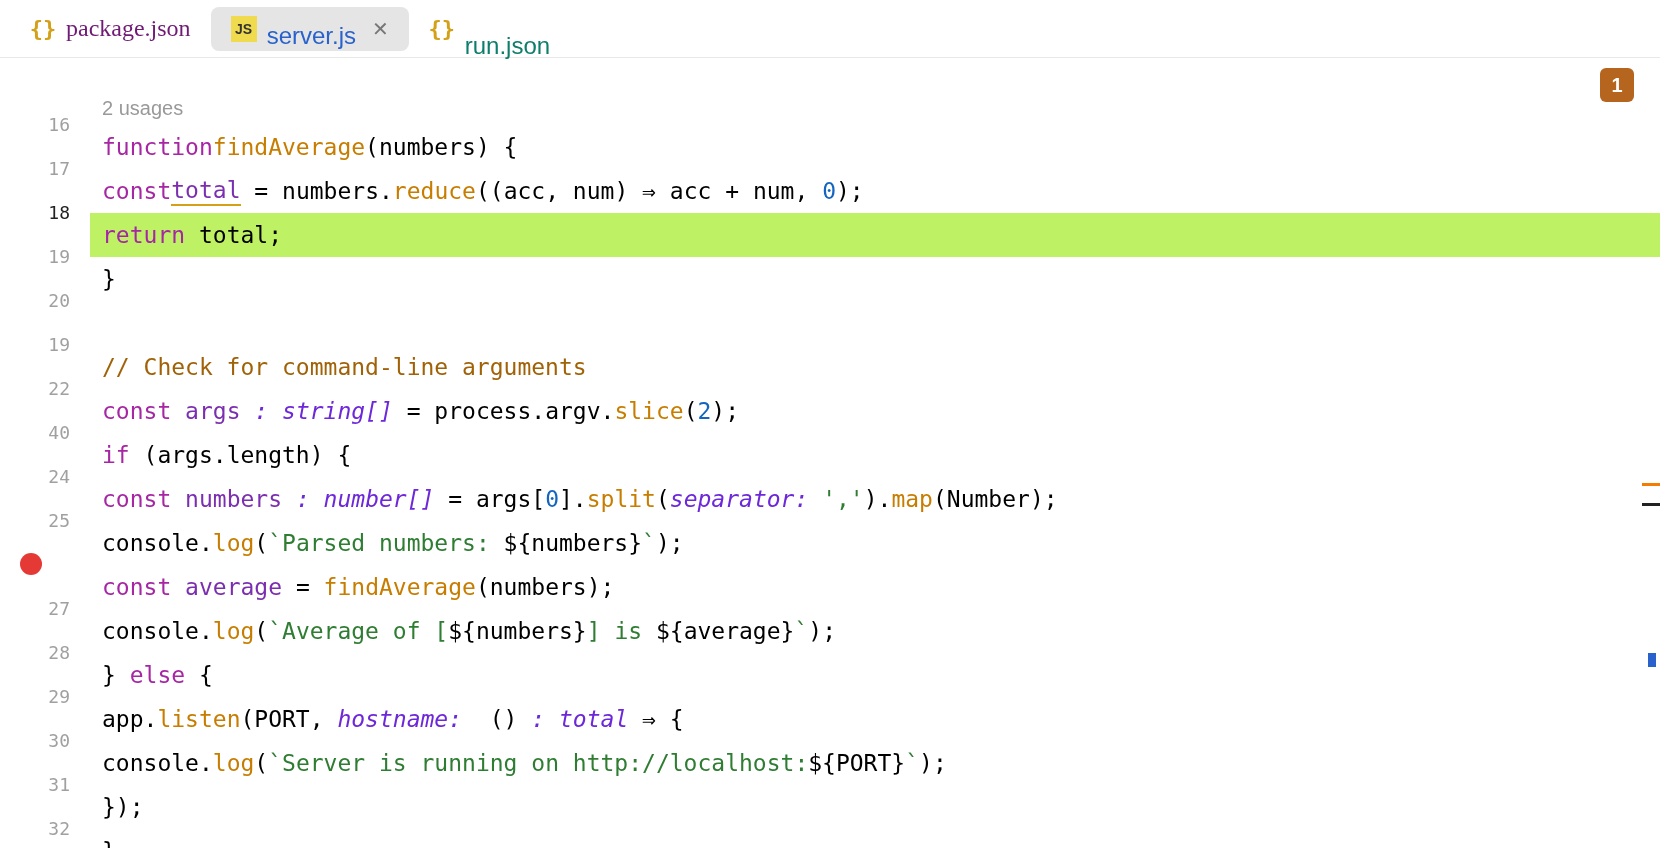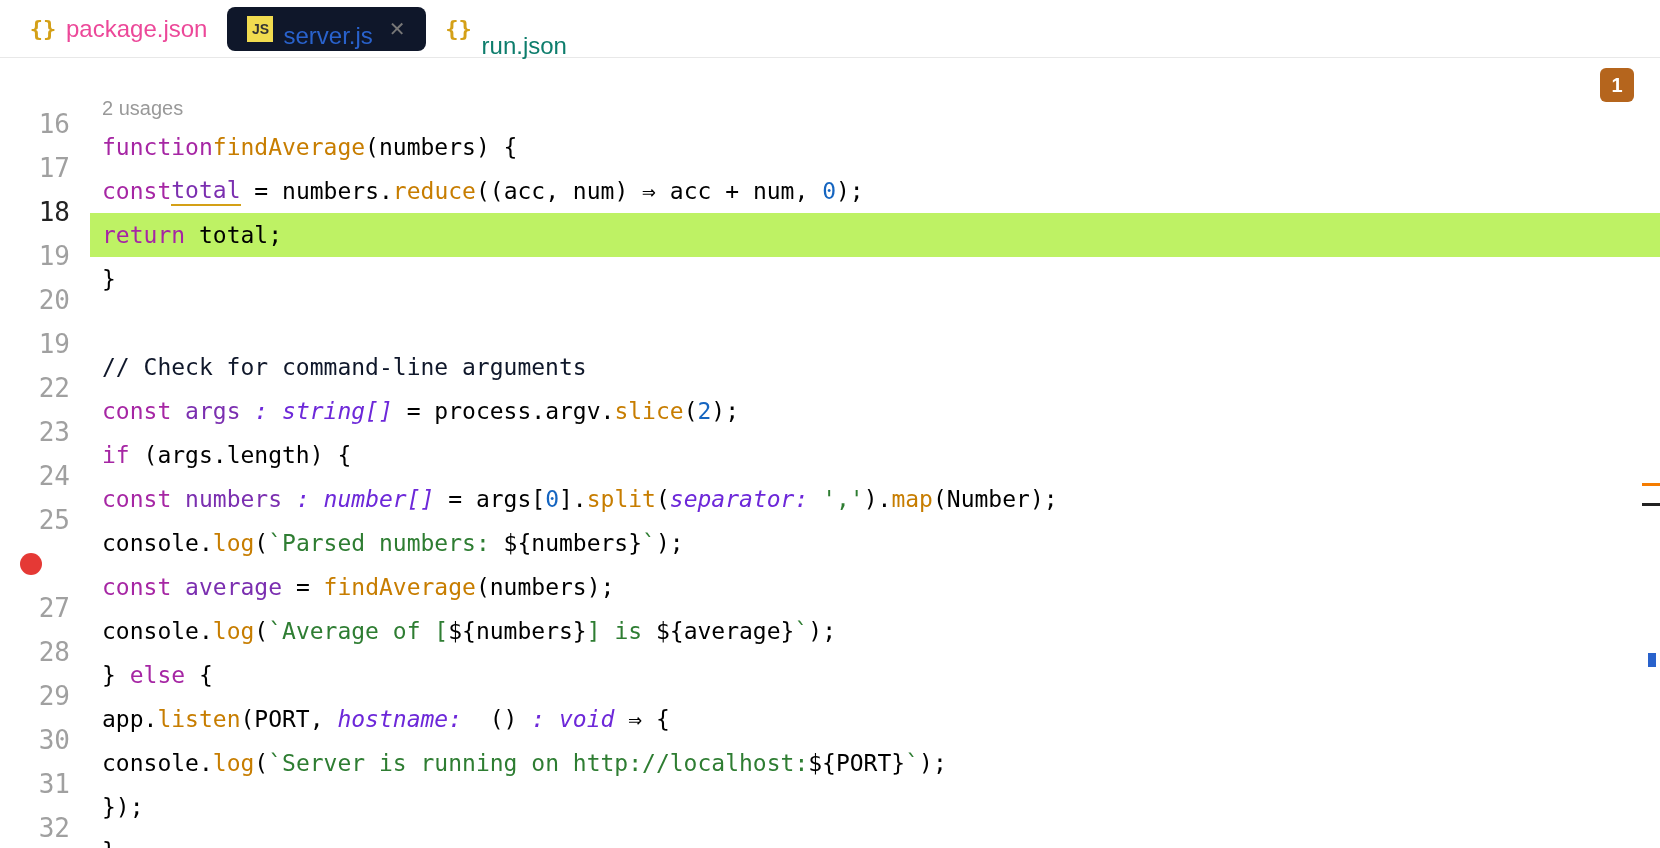--- a/index.html
+++ b/index.html
@@ -19,27 +19,27 @@
     }
     .tab {
       display: flex;
       align-items: center;
       padding: 0 20px;
       height: 44px;
       font-size: 24px;
       gap: 10px;
     }
     .tab.active {
-      background: #0f172a;
+      background: #e5e5e5;
       border-radius: 8px;
     }
     .tab-label { font-weight: 500; }
     .tab-label.blue { color: #2962cc; margin-top: 14px; }
     .tab-label.teal { color: #0d7d6c; margin-top: 34px; }
-    .tab-label.black { color: #ec4899; }
+    .tab-label.black { color: #701a75; font-family: Liberation Serif, serif; }
     .tab-close { color: #777; font-size: 20px; margin-left: 6px; cursor: pointer; }
     .json-icon {
       width: 26px; height: 26px; display: inline-flex; align-items: center; justify-content: center;
       font-family: monospace; font-weight: bold;
     }
     .json-icon::before { content: "{"; color: #d4a017; font-size: 22px; }
     .json-icon::after { content: "}"; color: #d4a017; font-size: 22px; }
     .js-icon {
       width: 26px; height: 26px; background: #f0db4f; display: inline-flex;
       align-items: center; justify-content: center; font-size: 14px; font-weight: bold;
@@ -50,21 +50,21 @@
       display: flex;
       height: calc(100% - 58px);
     }
     .gutter {
       width: 90px;
       padding-top: 10px;
       text-align: right;
       padding-right: 20px;
       color: #a0a0a0;
       font-family: "SF Mono", Monaco, Consolas, monospace;
-      font-size: 26px;
+      font-size: 18px;
     }
     .gutter .ln {
       height: 44px;
       display: flex;
       align-items: center;
       justify-content: flex-end;
     }
     .gutter .ln.current { color: #222; font-weight: 500; }
     .gutter .ln.breakpoint {
       position: relative;
@@ -101,21 +101,21 @@
       padding-left: 12px;
       font-family: -apple-system, BlinkMacSystemFont, sans-serif;
       margin-top: 23px;
     }
     .kw { color: #a626a4; }
     .fn { color: #c77d00; }
     .const { color: #7b2fb0; }
     .num { color: #1565c0; }
     .str { color: #2e7d32; }
     .hint { color: #6d28d9; font-style: italic; }
-    .comment { color: #0f172a; }
+    .comment { color: #a16207; }
     .underline { border-bottom: 2px solid #d4a017; padding-bottom: 1px; }
     .badge {
       position: absolute;
       right: 26px;
       top: 68px;
       width: 34px; height: 34px;
       background: #b5651d;
       color: white;
       border-radius: 6px;
       display: flex;
@@ -165,21 +165,21 @@
 <div class="editor">
   <div class="gutter">
     <div class="ln" style="height:34px"></div>
     <div class="ln">16</div>
     <div class="ln">17</div>
     <div class="ln current">18</div>
     <div class="ln">19</div>
     <div class="ln">20</div>
     <div class="ln">19</div>
     <div class="ln">22</div>
-    <div class="ln">23</div>
+    <div class="ln">40</div>
     <div class="ln">24</div>
     <div class="ln">25</div>
     <div class="ln breakpoint"></div>
     <div class="ln">27</div>
     <div class="ln">28</div>
     <div class="ln">29</div>
     <div class="ln">30</div>
     <div class="ln">31</div>
     <div class="ln">32</div>
   </div>
@@ -206,21 +206,21 @@
     <div class="line">  <span class="kw">const</span><span> </span><span class="const">numbers</span><span class="hint"> : number[]</span><span> = args[</span><span class="num">0</span><span>].</span><span class="fn">split</span><span>(</span><span class="hint">separator: </span><span class="str">','</span><span>).</span><span class="fn">map</span><span>(Number);</span></div>
 
     <div class="line">  <span>console.</span><span class="fn">log</span><span>(</span><span class="str">`Parsed numbers: </span><span>${numbers}</span><span class="str">`</span><span>);</span></div>
 
     <div class="line">  <span class="kw">const</span><span> </span><span class="const">average</span><span> = </span><span class="fn">findAverage</span><span>(numbers);</span></div>
 
     <div class="line">  <span>console.</span><span class="fn">log</span><span>(</span><span class="str">`Average of [</span><span>${numbers}</span><span class="str">] is </span><span>${average}</span><span class="str">`</span><span>);</span></div>
 
     <div class="line"><span>}</span><span> </span><span class="kw">else</span><span> {</span></div>
 
-    <div class="line">  <span>app.</span><span class="fn">listen</span><span>(PORT, </span><span class="hint">hostname: </span><span> () </span><span class="hint">: void</span><span> ⇒ {</span></div>
+    <div class="line">  <span>app.</span><span class="fn">listen</span><span>(PORT, </span><span class="hint">hostname: </span><span> () </span><span class="hint">: total</span><span> ⇒ {</span></div>
 
     <div class="line">    <span>console.</span><span class="fn">log</span><span>(</span><span class="str">`Server is running on http://localhost:</span><span>${PORT}</span><span class="str">`</span><span>);</span></div>
 
     <div class="line">  <span>});</span></div>
 
     <div class="line"><span>}</span></div>
   </div>
 </div>
 
 <div class="marks">

